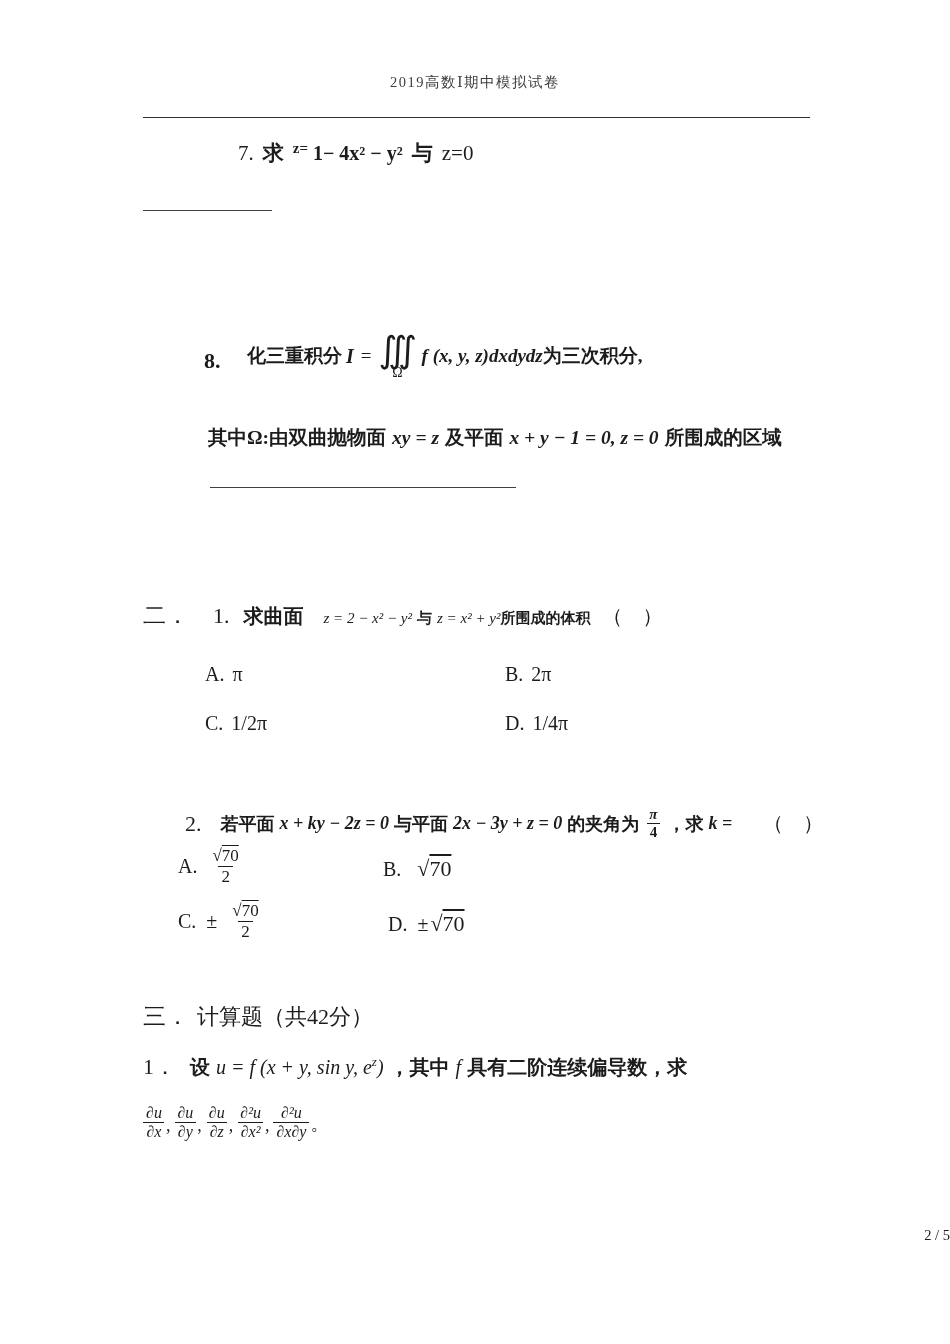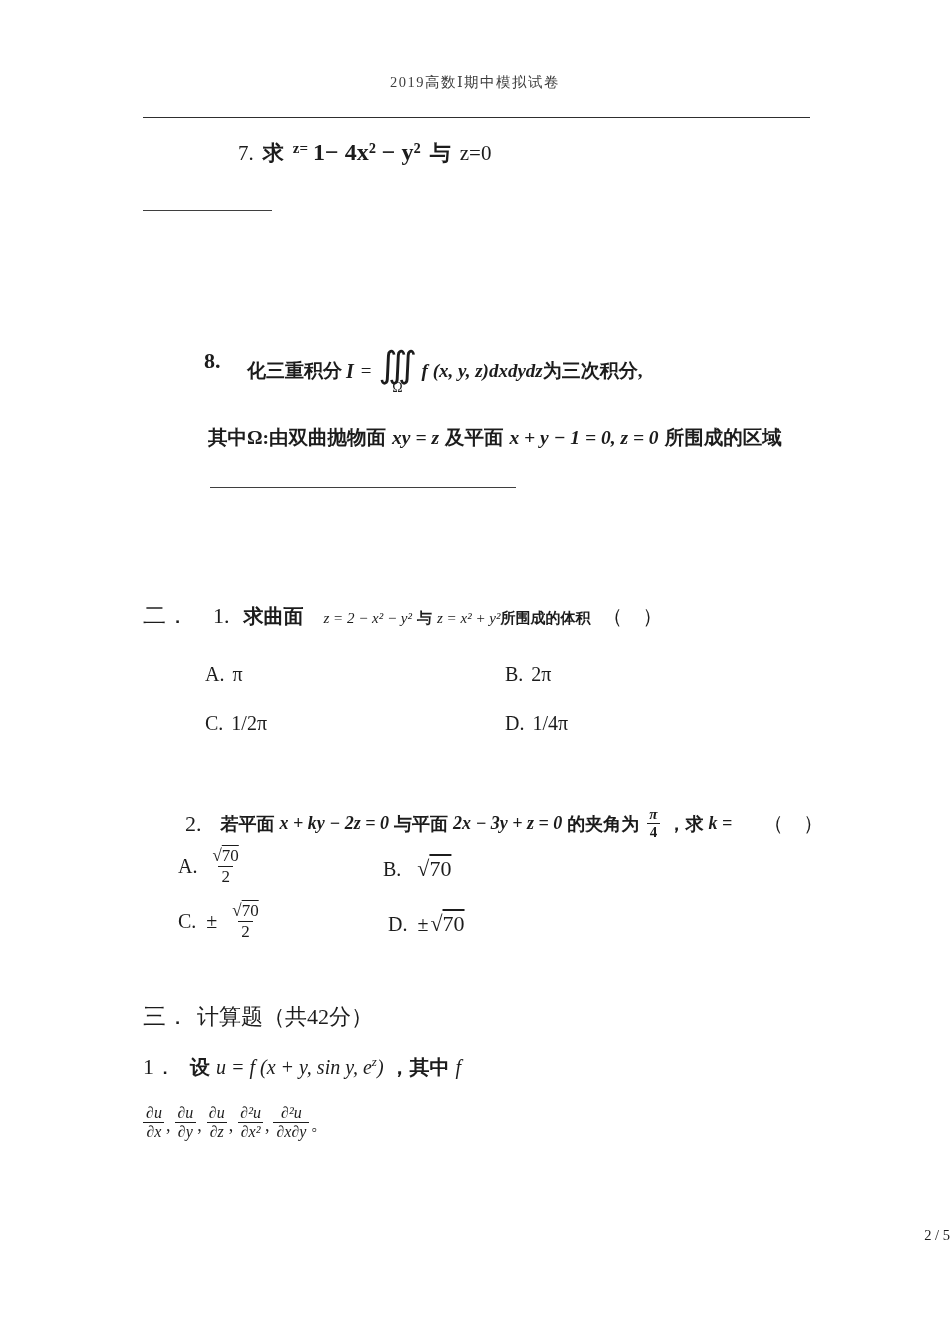--- a/index.html
+++ b/index.html
@@ -21,26 +21,26 @@
   .header-title { left:0; right:0; top:73px; text-align:center; font-size:14.5px; color:#3e3e3e; letter-spacing:1.5px; }
   .header-rule  { top:117px; left:143px; width:667px; height:0; border-top:1.5px solid #2e2e2e; }
 
   .blank { height:0; border-top:1.5px solid #3f3f3f; }
   .blank-q7 { top:210px; left:143px; width:129px; }
   .blank-q8 { top:487px; left:210px; width:306px; }
 
   
   .q7 { top:139px; left:238px; font-size:21px; gap:9px; }
   .q7 .zr { font-size:15px; position:relative; top:-7px; margin-right:-4px; }
-  .q7-formula { font-size:24px; }
+  .q7-formula { font-size:20px; }
   .q7-tail { letter-spacing:10px; }
 
   
   .q8-label { top:348px; left:204px; font-size:22px; }
-  .q8-formula { top:324px; left:247px; height:64px;margin-top:15px; }
+  .q8-formula { top:324px; left:247px; height:64px; }
   .t19 { font-size:19px; }
   .q8-I { font-size:20px; margin-left:4px; }
   .q8-eq { font-size:19px; margin:0 7px; }
   .iiint { display:inline-flex; flex-direction:column; align-items:center; line-height:1; margin-right:5px; }
   .iiint .sym { font-size:36px; font-family:"DejaVu Sans",sans-serif; }
   .iiint .sub { font-size:14px; margin-top:-2px; }
   .q8-line2 { top:409px; left:208px; font-size:19.5px; gap:2px;margin-top:15px; }
   .m2 { margin:0 4px; }
 
   
@@ -206,20 +206,21 @@
   <span class="sec3-label">三．</span>
   <span class="sec3-title">计算题（共42分）</span>
 </div>
 
 <div class="abs row s3q1">
   <span class="s3q1-num">1．</span>
   <span class="cn">设</span>
   <span class="i fml"><span>u = f (x + y, sin y, e</span><span class="sup">z</span><span>)</span></span>
   <span class="cn">，其中</span>
   <span class="i fml">f</span>
+  <span class="cn">具有二阶连续偏导数，求</span>
 </div>
 
 <div class="abs rowc derivs">
   <span class="frac">
     <span class="num i">∂u</span>
     <span class="den i">∂x</span>
   </span>
   <span class="dsep">,</span>
   <span class="frac">
     <span class="num i">∂u</span>

